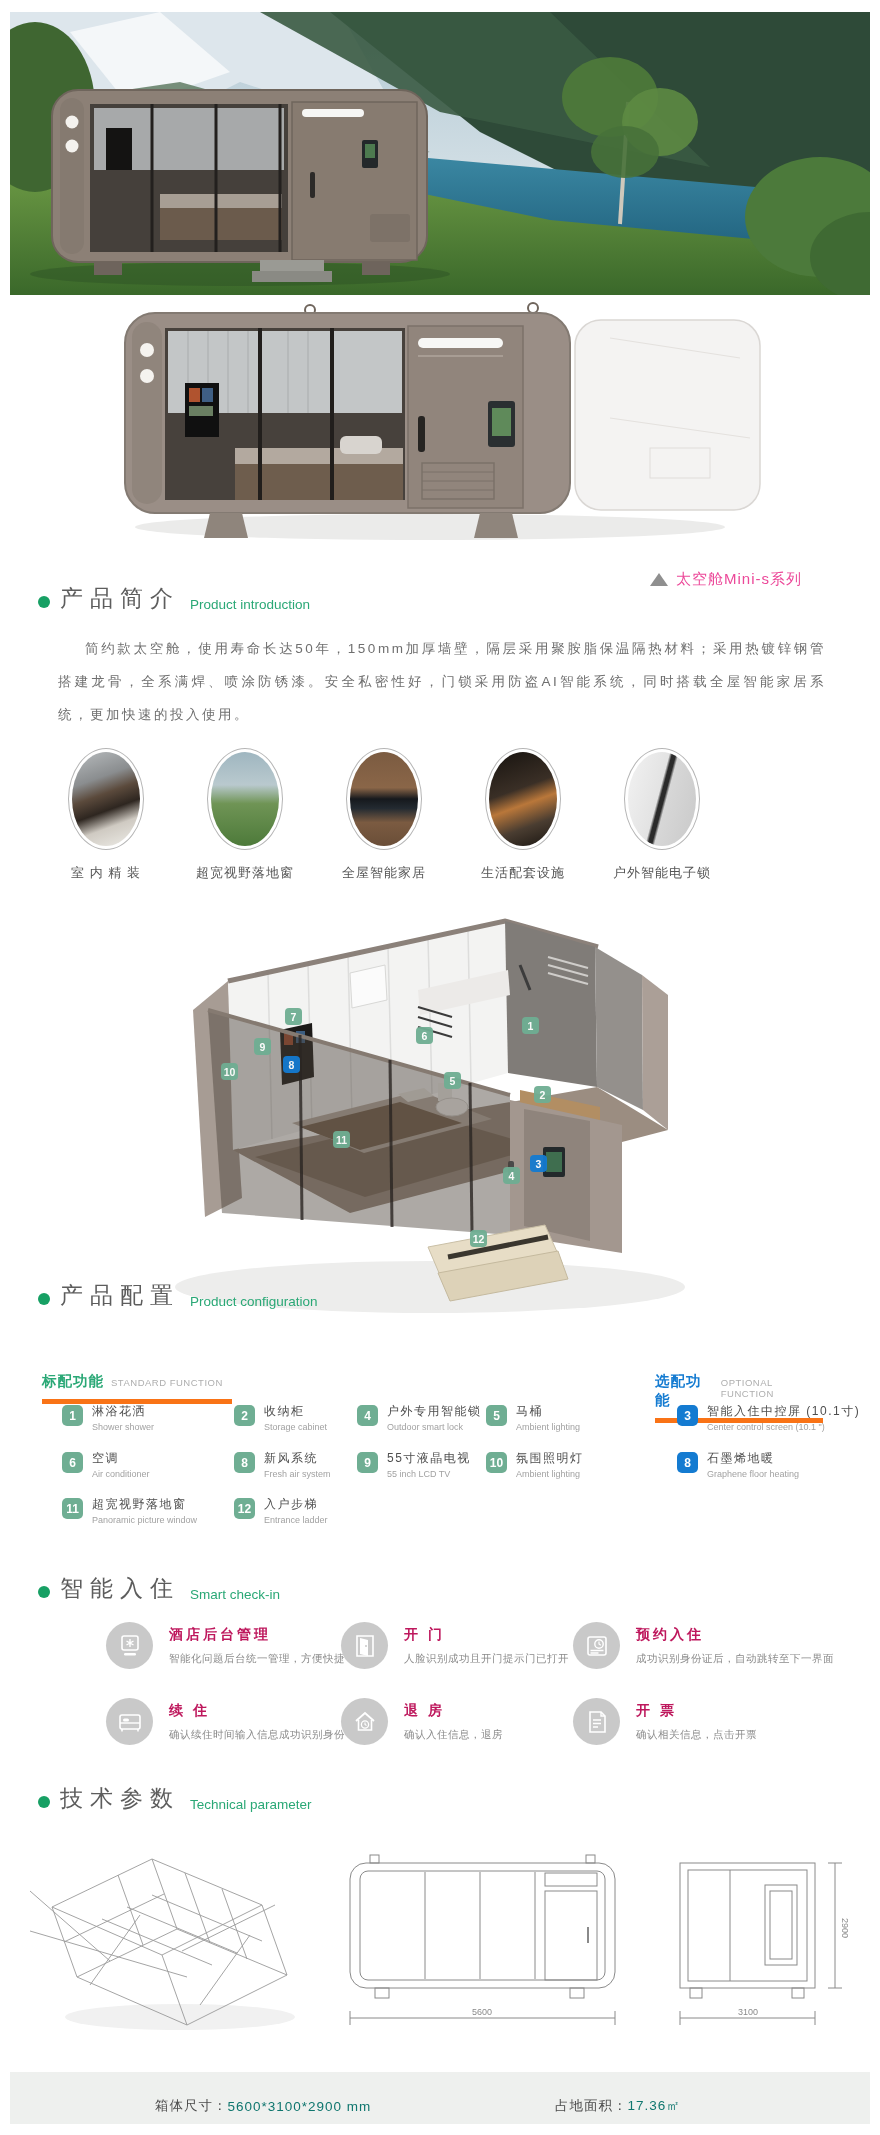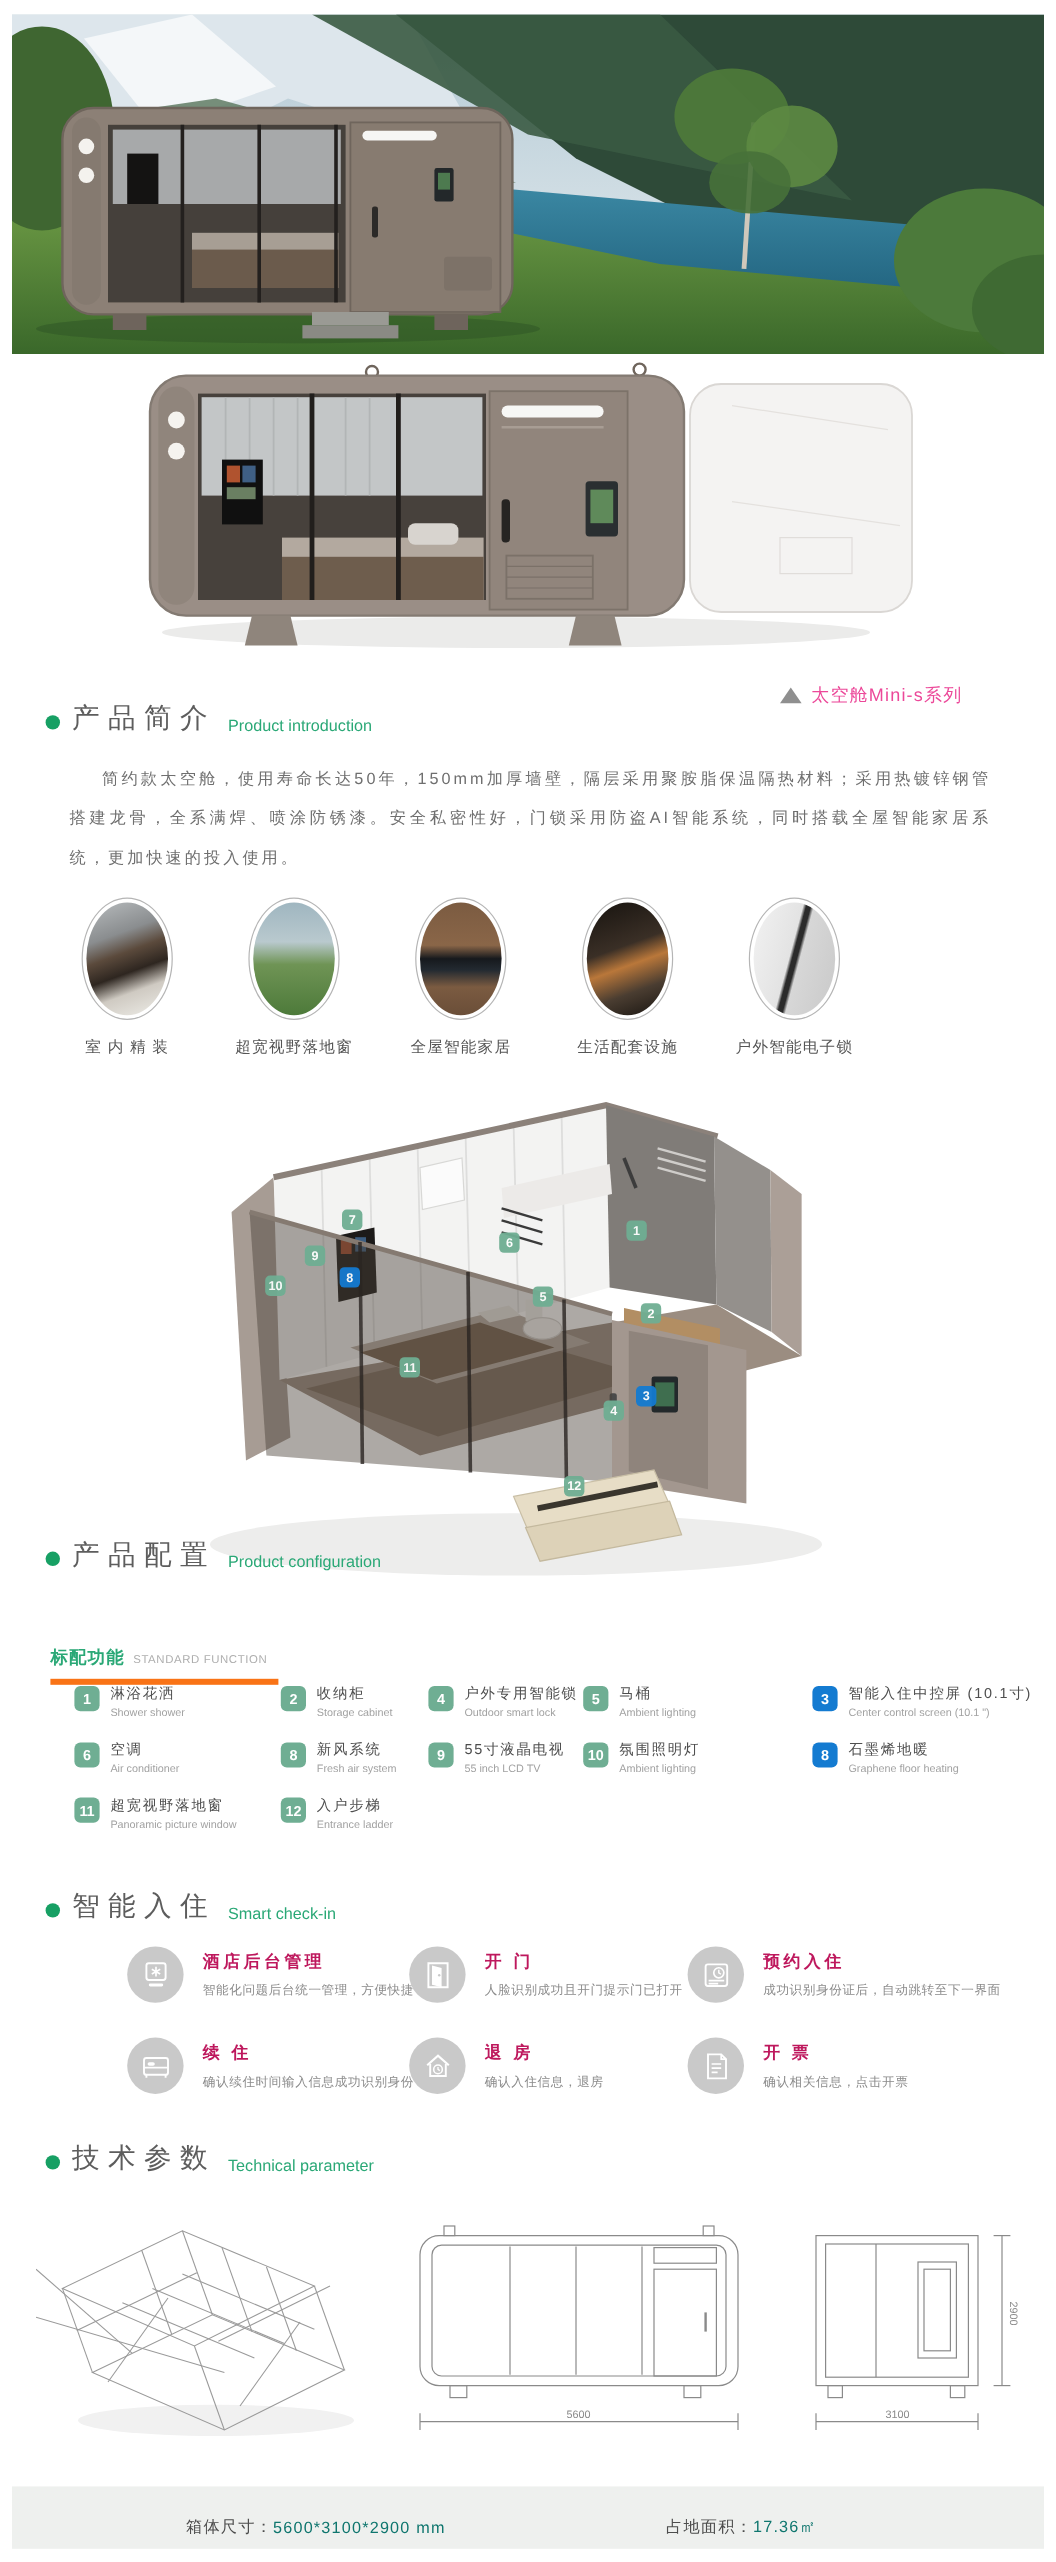--- a/index.html
+++ b/index.html
@@ -313,20 +313,24 @@
   <div class="sec-head" style="left:38px;top:1280px;">
     <div class="sec-dot"></div>
     <span class="sec-zh">产品配置</span>
     <span class="sec-en">Product configuration</span>
   </div>
 
   <div class="func-head" style="left:42px;top:1372px;width:190px;">
     <span class="func-zh green">标配功能</span>
     <span class="func-en">STANDARD FUNCTION</span>
   </div>
+  <div class="func-head" style="left:655px;top:1372px;width:168px;">
+    <span class="func-zh blue">选配功能</span>
+    <span class="func-en">OPTIONAL FUNCTION</span>
+  </div>
 
   <div class="cfg-item" style="left:62px;top:1403px;">
     <div class="cfg-badge g">1</div>
     <div>
         <div class="cfg-zh">淋浴花洒</div>
         <div class="cfg-en">Shower shower</div>
       </div>
   </div>
   <div class="cfg-item" style="left:234px;top:1403px;">
     <div class="cfg-badge g">2</div>

